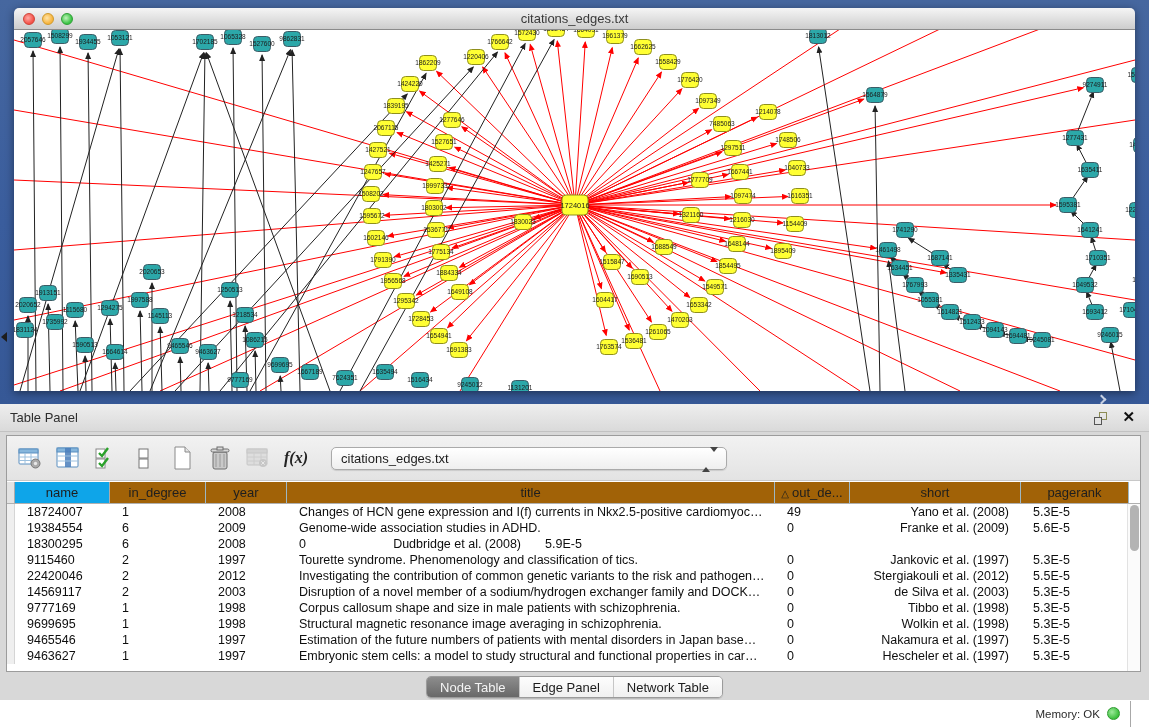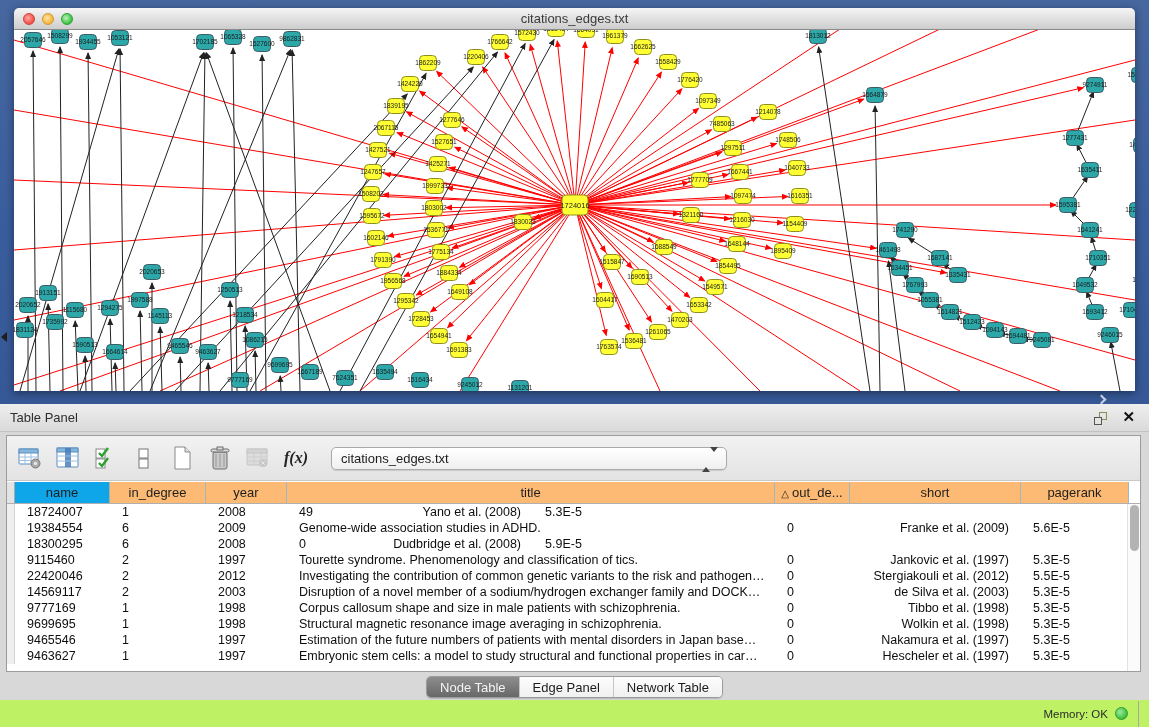--- a/index.html
+++ b/index.html
@@ -43,21 +43,21 @@
   .fx-label { font-family:"Liberation Serif",serif; font-style:italic; font-weight:bold; font-size:16px; color:#222; }
   .table-select { margin-left:12px; width:396px; height:23px; border:1px solid #aaa; border-radius:5px;
                   background:linear-gradient(#FFFFFF,#EFEFEF); font-size:13px; color:#1c1c1c;
                   display:flex; align-items:center; padding:0 9px; position:relative;
                   box-shadow:0 1px 1px rgba(0,0,0,.12); }
   .sel-arrows { position:absolute; right:8px; top:4px; }
   .sel-arrows .up { width:0;height:0;border-left:4px solid transparent;border-right:4px solid transparent;border-bottom:5px solid #444; margin-bottom:3px; }
   .sel-arrows .dn { width:0;height:0;border-left:4px solid transparent;border-right:4px solid transparent;border-top:5px solid #444; }
 
   .thead { position:absolute; left:0; top:46px; height:22px; display:flex; border-bottom:1px solid #b0b0b0; width:100%; }
-  .th { border-right:1px solid #9db7c4; background:#fdba74; font-size:13px; color:#1e1e1e;
+  .th { border-right:1px solid #9db7c4; background:#a16207; font-size:13px; color:#1e1e1e;
         text-align:center; line-height:21px; overflow:hidden; white-space:nowrap; flex:none; }
   .th.gray { background:#0ea5e9; border-right:1px solid #ababab; }
   .th.stub { width:8px; background:#E3E3E3; border-right:1px solid #ababab; }
   .th.fill { flex:1; background:#fff; border-right:none; }
   .sort-glyph { font-size:10px; margin-right:3px; }
 
   .tbody { position:absolute; left:0; top:68px; right:13px; bottom:0; overflow:hidden; }
   .tr { display:flex; height:16px; line-height:16px; }
   .td { flex:none; padding:0 12px; font-size:12.5px; color:#0e0e0e; overflow:hidden; white-space:nowrap; }
   .td.stub { width:8px; padding:0; background:#EFEFEF; border-right:1px solid #d5d5d5; }
@@ -68,22 +68,22 @@
 
   .tabbar { position:absolute; left:0; top:272px; width:100%; display:flex; justify-content:center; }
   .seg { display:flex; border:1px solid #9b9b9b; border-radius:5px; overflow:hidden; height:22px;
          box-shadow:0 1px 1px rgba(0,0,0,.15); }
   .seg-btn { padding:0 13px; font-size:13px; line-height:21px; color:#1c1c1c;
              background:linear-gradient(#FDFDFD,#F0F0F0); border-left:1px solid #c6c6c6; }
   .seg-btn:first-child { border-left:none; }
   .seg-btn.selected { background:linear-gradient(#8d8d8d,#686868); color:#f4f4f4; }
 
   .statusbar { position:absolute; left:0; bottom:0; width:100%; height:27px;
-               display:flex; align-items:center; justify-content:flex-end; padding-right:10px;
-               font-size:11.5px; color:#2c2c2c; background:#bef264; }
+               display:flex; align-items:center; justify-content:flex-end; padding-right:18px;
+               font-size:11.5px; color:#2c2c2c; background:#ffffff; }
   .mem-dot { width:13px; height:13px; border-radius:50%; margin-left:7px;
              background:radial-gradient(circle at 4px 4px,#9dea9b,#3cbf3d 70%); border:1px solid #2e9a2f; }
   .sb-divider { width:1px; height:26px; background:#a8a8a8; margin-left:10px; }
 
   
   .ticon { display:block; }
 </style>
 </head>
 <body>
 
@@ -828,20 +828,21 @@
         <div class="th" style="width: 171px;">short</div>
         <div class="th" style="width: 108px;">pagerank</div>
         <div class="th fill"></div>
       </div>
     <div class="tbody" id="tbody">
         <div class="tr">
           <div class="td stub"></div>
           <div class="td" style="width: 95px;">18724007</div>
           <div class="td" style="width: 96px;">1</div>
           <div class="td" style="width: 81px;">2008</div>
+          <div class="td" style="width: 488px;">Changes of HCN gene expression and I(f) currents in Nkx2.5-positive cardiomyoc…</div>
           <div class="td" style="width: 75px;">49</div>
           <div class="td center" style="width: 171px;">Yano et al. (2008)</div>
           <div class="td" style="width: 108px;">5.3E-5</div>
         </div>
         <div class="tr">
           <div class="td stub"></div>
           <div class="td" style="width: 95px;">19384554</div>
           <div class="td" style="width: 96px;">6</div>
           <div class="td" style="width: 81px;">2009</div>
           <div class="td" style="width: 488px;">Genome-wide association studies in ADHD.</div>

